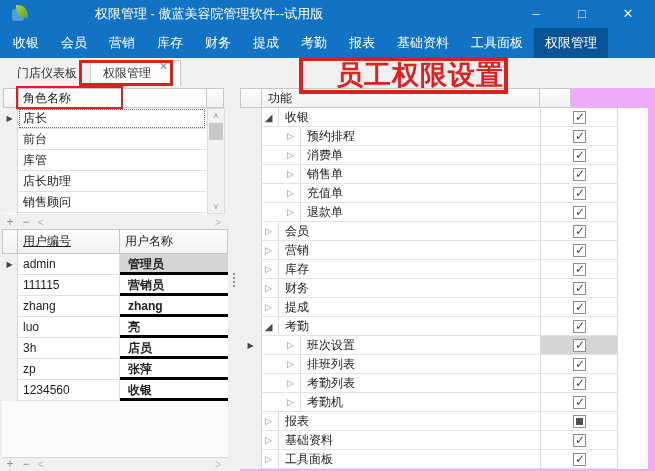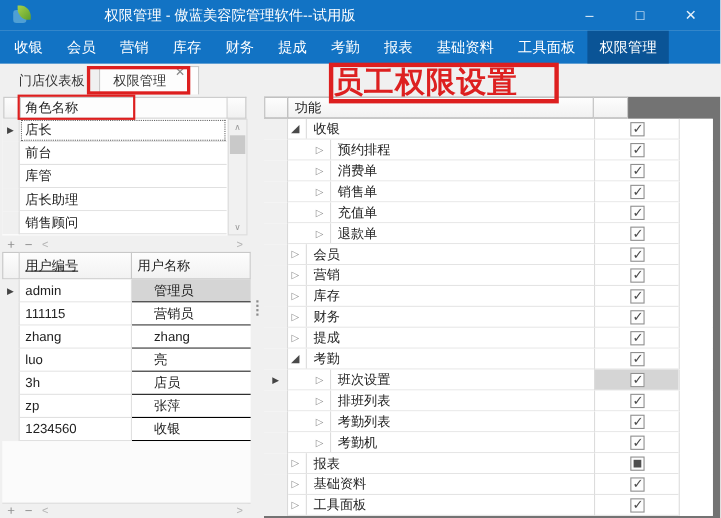--- a/index.html
+++ b/index.html
@@ -51,31 +51,31 @@
   .nav1 { top:127px; }
   .nav2 { top:370px; height:13px; }
   .user-header { position:absolute; left:0; top:141px; height:25px; display:flex; }
   .user-gut-head { width:16px; height:25px; }
   .user-col-head { height:25px; line-height:23px; padding-left:5px; background:linear-gradient(#fdfdfd,#f2f2f2); border:1px solid #c8c8c8; border-left:none; }
   .uc1 { width:102px;text-decoration:underline; } .uc2 { width:108px; }
   .user-rows { position:absolute; left:0; top:166px; width:226px; }
   .user-row { display:flex; height:21px; }
   .user-row .gut { width:16px; background:#f0f0f0; border-right:1px solid #d8d8d8; text-align:center; font-size:8px; color:#444; line-height:21px; }
   .user-row .c1 { width:102px; background:#fff; border-bottom:1px solid #e0e0e0; border-right:1px solid #e0e0e0; line-height:20px; padding-left:5px; }
-  .user-row .c2 { width:108px; background:#fff; border-bottom:1px solid #000000; line-height:20px; padding-left:20px; }
+  .user-row .c2 { width:108px; background:#fff; border-bottom:3px solid #000000; line-height:20px; padding-left:8px;font-weight:bold; }
   .user-row .current-cell { background:#d5d5d5; }
   .user-empty { position:absolute; left:0; top:313px; width:226px; height:57px; background:#fbfbfb; border-bottom:1px solid #d8d8d8; }
 
   
   .splitter { position:absolute; left:228px; top:2px; width:12px; height:383px; background:#f0f0f0; }
   .grip { position:absolute; left:5px; top:183px; width:3px; }
   .grip i { display:block; width:2px; height:2px; background:#8a8a8a; margin:2px 0; }
 
   
-  .right-panel { position:absolute; left:240px; top:2px; width:415px; height:383px; background:#737373; }
+  .right-panel { position:absolute; left:240px; top:2px; width:415px; height:383px; background:#f0abfc; }
   .perm-header { display:flex; height:20px; }
   .ph-gut { width:22px; height:20px; background:linear-gradient(#fdfdfd,#f1f1f1); border:1px solid #c8c8c8; }
   .ph-func { width:278px; height:20px; line-height:18px; padding-left:6px; background:linear-gradient(#fdfdfd,#f1f1f1); border:1px solid #c8c8c8; border-left:none; }
   .ph-auth { width:77px; height:20px; line-height:18px; padding-left:5px; background:linear-gradient(#fdfdfd,#f1f1f1); border:1px solid #c8c8c8; border-left:none; }
   .ph-fill { width:31px; height:20px; background:linear-gradient(#fdfdfd,#f1f1f1); border:1px solid #c8c8c8; border-left:none; }
   .perm-rows { background:#fff; width:408px; }
   .tree-row { display:flex; height:19px; }
   .tree-row .gut { width:22px; background:#f0f0f0; border-right:1px solid #d8d8d8; text-align:center; font-size:8px; color:#444; line-height:19px; }
   .tree-row .func { width:278px; display:flex; align-items:center; border-bottom:1px solid #e4e4e4; background:#fff; }
   .tree-row .glyph { width:13px; text-align:center; font-size:9px; color:#8c8c8c; }
@@ -86,21 +86,21 @@
   .tree-row .auth.current { background:#d5d5d5; }
   .tree-row .fill { width:31px; border-left:1px solid #dcdcdc; background:#fff; }
   .cb { width:13px; height:13px; border:1px solid #8f8f8f; background:#fdfdfd; position:relative; }
   .cb.checked::after { content:"\2713"; position:absolute; left:0; top:-2px; width:13px; text-align:center; font-size:12px; color:#4a4a4a; }
   .cb.indeterminate::after { content:""; position:absolute; left:2px; top:2px; width:7px; height:7px; background:#4f4f4f; }
 
   
   .anno { position:absolute; border:3px solid #dd1f1f; z-index:60; pointer-events:none; }
   .anno-tab { left:79px; top:60px; width:94px; height:26px; }
   .anno-role { left:16px; top:86px; width:107px; height:23px; border-width:2px; }
-  .anno-title { left:299px; top:57px; width:209px; height:37px; border-width:4px; display:flex; align-items:center; justify-content:flex-start; }
+  .anno-title { left:299px; top:57px; width:209px; height:37px; border-width:4px; display:flex; align-items:center; justify-content:flex-end; }
   .anno-title span { color:#dd2020; font-size:27px; font-weight:bold; letter-spacing:1px; line-height:1; white-space:nowrap; }
 </style>
 </head>
 <body>
 
 <div class="titlebar">
   <div class="app-icon">
       <i class="sq"></i>
       <i class="leaf"></i>
     </div>

